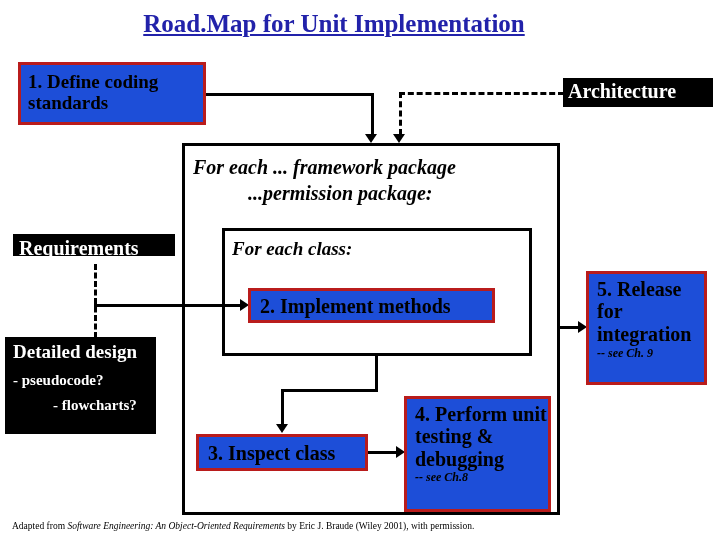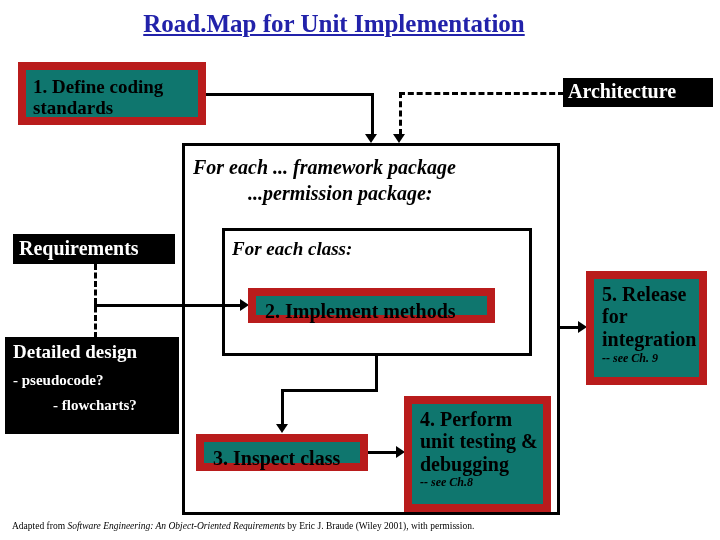--- a/index.html
+++ b/index.html
@@ -27,22 +27,22 @@
     font-weight: bold;
     color: #2222aa;
     text-decoration: underline;
     letter-spacing: 0px;
     white-space: nowrap;
   }
 
   
   .cream-box {
     position: absolute;
-    background: #0f766e;
-    border: 8px solid #b91c1c;
+    background: #1d4ed8;
+    border: 3px solid #b91c1c;
     box-sizing: border-box;
     font-weight: bold;
     color: #000000;
     line-height: 1.12;
   }
   .black-box {
     position: absolute;
     background: #000000;
     color: #ffffff;
     box-sizing: border-box;
@@ -141,30 +141,30 @@
   <div class="arrow-down" style="left:365px; top:134px;"></div>
 
   <div class="black-box" style="left:563px; top:78px; width:150px; height:29px; font-size:20px; padding:2px 0 0 5px;">
     <span>Architecture</span>
   </div>
 
   <div class="dash-h" style="left:399px; top:92px; width:165px;"></div>
   <div class="dash-v" style="left:399px; top:92px; height:43px;"></div>
   <div class="arrow-down" style="left:393px; top:134px;"></div>
 
-  <div class="black-box" style="left:13px; top:234px; width:162px; height:30px; font-size:20px; padding:3px 0 0 6px;">
+  <div class="black-box" style="left:13px; top:234px; width:162px; height:22px; font-size:20px; padding:3px 0 0 6px;">
     <span>Requirements</span>
   </div>
 
   <div class="dash-v" style="left:94px; top:264px; height:74px;"></div>
 
   <div class="line-h" style="left:94px; top:304px; width:148px;"></div>
   <div class="arrow-right" style="left:240px; top:299px;"></div>
 
-  <div class="black-box" style="left:5px; top:337px; width:174px; height:97px; font-size:19px; padding:4px 0 0 8px;">
+  <div class="black-box" style="left:5px; top:337px; width:151px; height:97px; font-size:19px; padding:4px 0 0 8px;">
     <div style="margin-bottom:9px;">Detailed design</div>
     <div style="font-size:15px; margin-bottom:8px;">- pseudocode?</div>
     <div style="font-size:15px;margin-left:40px;">- flowcharts?</div>
   </div>
 
   <div class="cream-box" style="left:248px; top:288px; width:247px; height:35px; font-size:20px; padding:4px 0 8px 9px;">
     <span>2. Implement methods</span>
   </div>
 
   <div class="line-v" style="left:375px; top:356px; height:36px;"></div>

